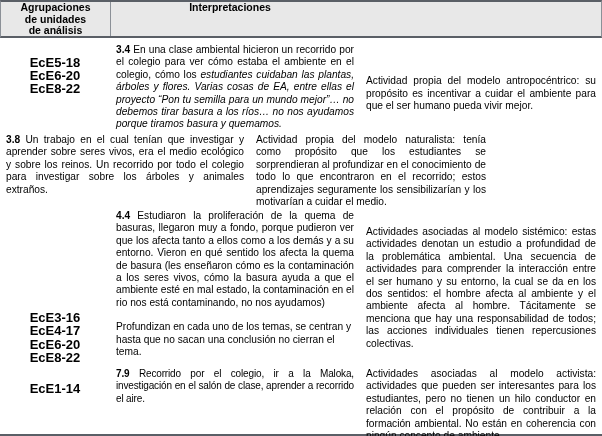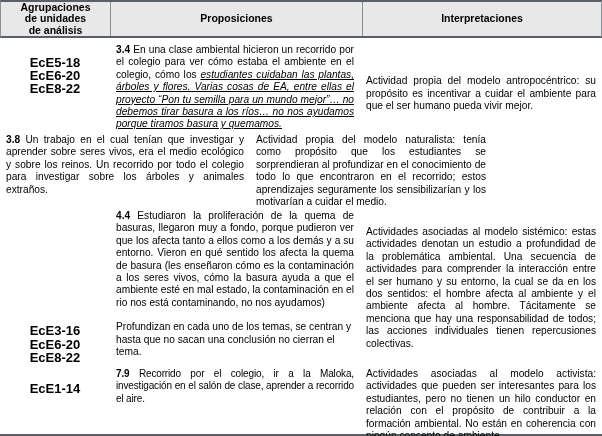--- a/index.html
+++ b/index.html
@@ -33,21 +33,20 @@
     border-bottom: 2px solid #5a5f66;
     border-left: 1px solid #8b9097;
     border-right: 1px solid #8b9097;
   }
   .th {
     box-sizing: border-box;
     font-size: 10.5px;
     font-weight: bold;
     line-height: 11.6px;
     display: flex;
-    align-items: center;
     justify-content: center;
     text-align: center;
     padding: 0 2px;
   }
   .th-1 { width: 110px; border-right: 1px solid #8b9097; }
   .th-2 { width: 252px; border-right: 1px solid #8b9097; }
   .th-3 { width: 238px; }
   .th-1 .hl { display: block; }
 
   
@@ -93,21 +92,21 @@
     text-align: justify;
     text-justify: inter-word;
     padding: 0 6px 0 4px;
     display: flex;
     flex-direction: column;
     justify-content: flex-start;
   }
   .para { margin: 0; }
   .para + .para { margin-top: 12px; }
   .lead { font-weight: bold; }
-  .ital { font-style: italic; text-decoration: underline; }
+  .ital { font-style: italic; }
   .lastline { text-align: left; }
 
   
   .row-1 { height: 90px; padding-top: 6px; }
   .row-2 { height: 76px; padding-top: 6px; }
   .row-3 { height: 160px; padding-top: 6px; }
   .row-4 { height: 66px; padding-top: 4px; }
 
   .row-1 .td-codes { padding-top: 12px; justify-content: flex-start; }
   .row-2 .td-codes { padding-top: 14px; justify-content: flex-start; }
@@ -127,21 +126,20 @@
 <div id="table-wrap">
 
   <div class="thead">
     <div class="th th-1">
       <div>
         <span class="hl">Agrupaciones</span>
         <span class="hl">de unidades</span>
         <span class="hl">de análisis</span>
       </div>
     </div>
-    <div class="th th-2">Proposiciones</div>
     <div class="th th-3">Interpretaciones</div>
   </div>
 
   <div class="tbody">
 
     <div class="trow row-1">
       <div class="td td-codes">
         <span class="code">EcE5-18</span>
         <span class="code">EcE6-20</span>
         <span class="code">EcE8-22</span>
@@ -159,20 +157,21 @@
         <p class="para"><span class="lead">3.8</span><span> Un trabajo en el cual tenían que investigar y aprender sobre seres vivos, era el medio ecológico y sobre los reinos. Un recorrido por todo el colegio para investigar sobre los árboles y animales extraños.</span></p>
       </div>
       <div class="td td-interp">
         <p class="para">Actividad propia del modelo naturalista: tenía como propósito que los estudiantes se sorprendieran al profundizar en el conocimiento de todo lo que encontraron en el recorrido; estos aprendizajes seguramente los sensibilizarían y los motivarían a cuidar el medio.</p>
       </div>
     </div>
 
     <div class="trow row-3">
       <div class="td td-codes">
         <span class="code">EcE3-16</span>
+        <span class="code">EcE4-17</span>
         <span class="code">EcE6-20</span>
         <span class="code">EcE8-22</span>
       </div>
       <div class="td td-prop">
         <p class="para"><span class="lead">4.4</span><span> Estudiaron la proliferación de la quema de basuras, llegaron muy a fondo, porque pudieron ver que los afecta tanto a ellos como a los demás y a su entorno. Vieron en qué sentido los afecta la quema de basura (les enseñaron cómo es la contaminación a los seres vivos, cómo la basura ayuda a que el ambiente esté en mal estado, la contaminación en el rio nos está contaminando, no nos ayudamos)</span></p>
         <p class="para lastline">Profundizan en cada uno de los temas, se centran y hasta que no sacan una conclusión no cierran el tema.</p>
       </div>
       <div class="td td-interp">
         <p class="para">Actividades asociadas al modelo sistémico: estas actividades denotan un estudio a profundidad de la problemática ambiental. Una secuencia de actividades para comprender la interacción entre el ser humano y su entorno, la cual se da en los dos sentidos: el hombre afecta al ambiente y el ambiente afecta al hombre. Tácitamente se menciona que hay una responsabilidad de todos; las acciones individuales tienen repercusiones colectivas.</p>
       </div>

